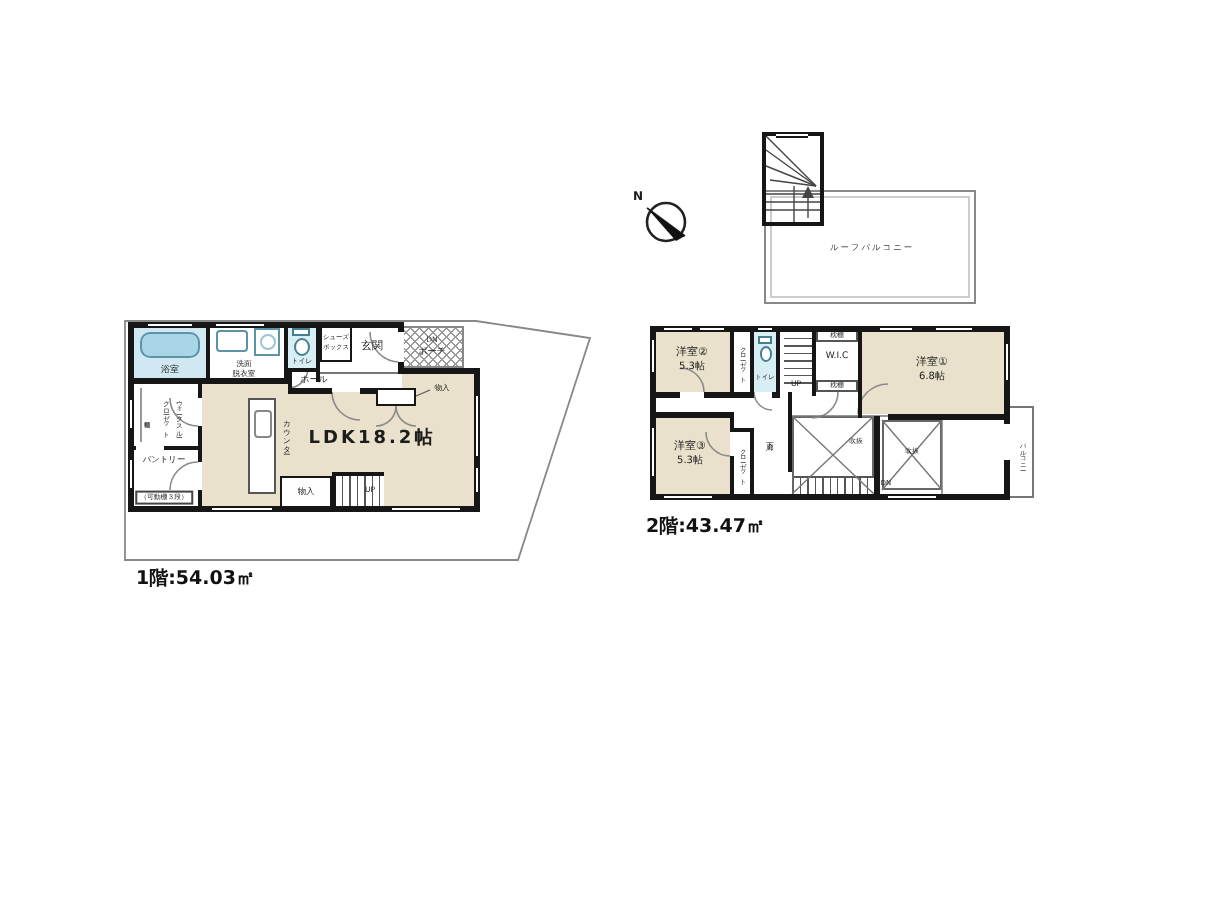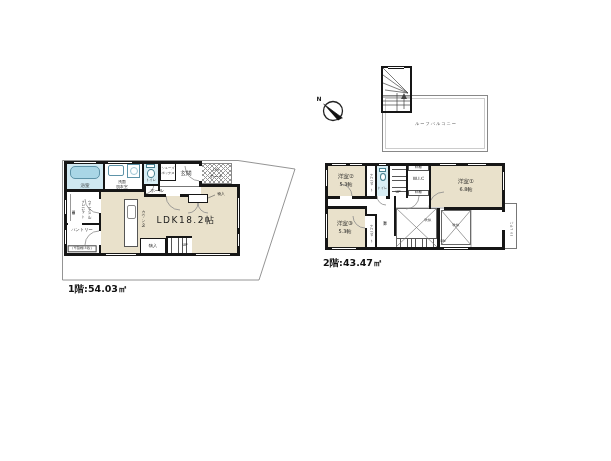--- a/index.html
+++ b/index.html
@@ -21,21 +21,21 @@
   .winv{position:absolute;width:3px;background:#fff;border-left:1px solid #161616;border-right:1px solid #161616;box-sizing:border-box;z-index:35;}
   .gap{position:absolute;background:#fff;z-index:35;}
   .treads-v{position:absolute;background:repeating-linear-gradient(90deg,#fff 0 3px,#555 3px 3.7px);z-index:15;}
   .treads-h{position:absolute;background:repeating-linear-gradient(180deg,#fff 0 3px,#555 3px 3.7px);z-index:15;}
   .hatch{position:absolute;z-index:12;background:
     repeating-linear-gradient(45deg,transparent 0 2.6px,#9a9a9a 2.6px 3.2px),
     repeating-linear-gradient(-45deg,transparent 0 2.6px,#9a9a9a 2.6px 3.2px);
     border:1px solid #888;box-sizing:border-box;}
   .shelf{position:absolute;background:#fff;border:0.8px solid #555;box-sizing:border-box;z-index:25;}
   svg.lines{position:absolute;left:0;top:0;z-index:20;}
-  .t9{font-size:9px;font-weight:normal;letter-spacing:1.5px;}
+  .t9{font-size:9px;font-weight:bold;letter-spacing:1.5px;}
   .t55{font-size:5.5px;}
   .t5{font-size:5px;}
   .t45{font-size:4.5px;}
   .t42{font-size:4.2px;}
   .t38{font-size:3.8px;}
   .t34{font-size:3.4px;}
   .t32{font-size:3.2px;}
   .note{border:0.6px solid #444;padding:1px 1.5px;background:#fff;}
   .gray{color:#444;}
 </style>

